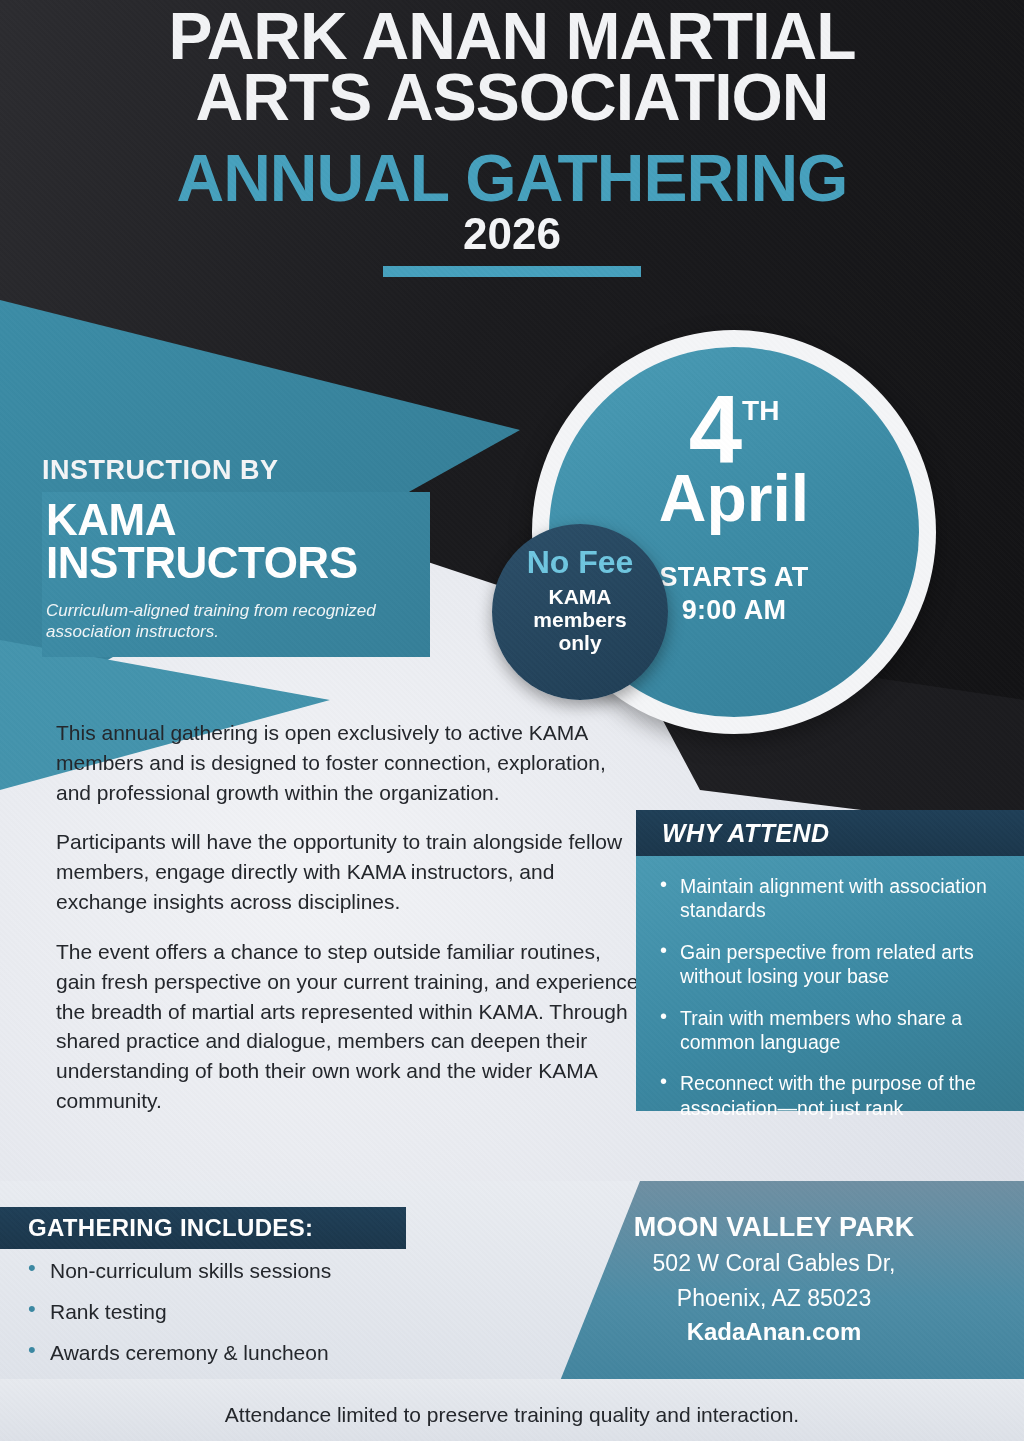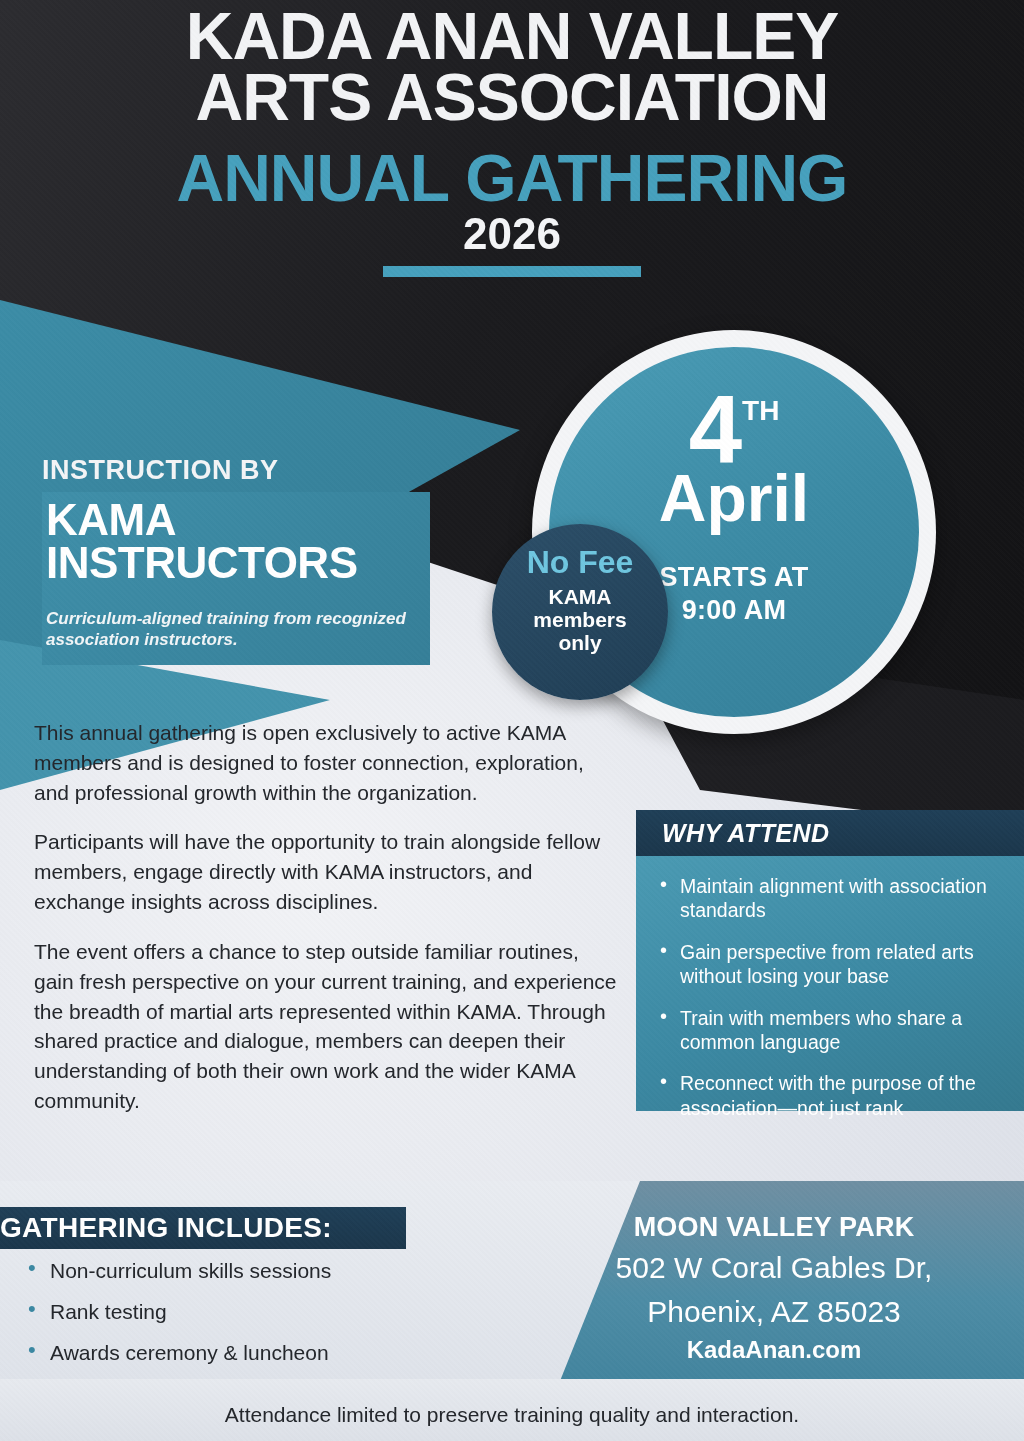--- a/index.html
+++ b/index.html
@@ -91,21 +91,21 @@
   }
   .instr-box {
     margin-top: 6px; background: linear-gradient(135deg,#3f8fa9 0%, #357f98 100%);
     padding: 6px 14px 14px 4px; width: 388px;
   }
   .instr-main {
     font-size: 44px; font-weight: 800; color: #ffffff; line-height: 0.98;
     letter-spacing: -0.5px;
   }
   .instr-sub {
-    margin-top: 24px; font-size: 17px; font-style: italic; font-weight: 700;
+    margin-top: 16px; font-size: 17px; font-style: italic; font-weight: 400;
     color: #f1f5f7; line-height: 1.25;
   }
 
   
   .circle-outer {
     position: absolute; left: 532px; top: 330px; width: 404px; height: 404px;
     border-radius: 50%; background: #f4f5f7;
     box-shadow: 0 8px 22px rgba(0,0,0,0.35);
     z-index: 6;
   }
@@ -140,21 +140,21 @@
   }
   .badge-top {
     font-size: 32px; font-weight: 800; color: #6fc6e0; margin-top: 22px; line-height: 1;
   }
   .badge-rest {
     font-size: 21px; font-weight: 800; line-height: 1.1; margin-top: 7px;
   }
 
   
   .body-text {
-    position: absolute; left: 34px; top: 718px; width: 590px; z-index: 6;
+    position: absolute; left: 56px; top: 718px; width: 590px; z-index: 6;
   }
   .body-text p {
     font-size: 21px; line-height: 1.42; color: #23262b; margin-bottom: 20px;
   }
 
   
   .why-head {
     position: absolute; left: 636px; top: 810px; width: 388px; height: 46px;
     background: linear-gradient(180deg,#1f3f57 0%, #1b364b 100%);
     color: #fff; font-size: 25px; font-weight: 800; letter-spacing: 0.4px;
@@ -171,41 +171,41 @@
     margin-bottom: 17px; padding-left: 20px;
   }
   .why-body li::before {
     content: "•"; position: absolute; left: 0; top: -2px; font-size: 20px;
   }
 
   
   .includes-head {
     position: absolute; left: 0; top: 1207px; width: 406px; height: 42px;
     background: linear-gradient(180deg,#1f3f57 0%, #1b364b 100%);
-    color: #fff; font-size: 28px; font-weight: 800; letter-spacing: 0.3px;
-    display: flex; align-items: center; z-index: 8;
+    color: #fff; font-size: 24px; font-weight: 800; letter-spacing: 0.3px;
+    display: flex; align-items: center; padding-left: 28px; z-index: 8;
   }
   .includes-list {
     position: absolute; left: 28px; top: 1258px; width: 480px; z-index: 8;
   }
   .includes-list li {
     list-style: none; position: relative; padding-left: 22px;
     font-size: 21px; color: #23262b; margin-bottom: 16px; line-height: 1.2;
   }
   .includes-list li::before {
     content: "•"; position: absolute; left: 0; top: -3px; color: #3b88a2; font-size: 22px;
   }
 
   
   .venue {
     position: absolute; right: 40px; top: 1212px; width: 420px;
     text-align: center; z-index: 8; color: #ffffff;
   }
   .venue-name { font-size: 27px; font-weight: 800; letter-spacing: 0.2px; }
-  .venue-addr { font-size: 30px; line-height: 1.28; margin-top: 6px; }
+  .venue-addr { font-size: 23px; line-height: 1.28; margin-top: 6px; }
   .venue-web { font-size: 24px; font-weight: 800; margin-top: 4px; }
 
   
   .footer {
     position: absolute; left: 0; bottom: 14px; width: 1024px; text-align: center;
     font-size: 21px; color: #23262b; z-index: 9;
   }
 
   
   .texture {
@@ -225,21 +225,21 @@
     <div class="bg-paper"></div>
   </div>
   <div class="teal-wedge"></div>
   <div class="teal-wedge2"></div>
   <div class="dark-right"></div>
   <div class="bottom-teal"></div>
   <div class="bottom-left-panel"></div>
   <div class="bottom-strip"></div>
 
   <div class="header">
-    <div class="title-line">KADA ANAN VALLEY</div>
+    <div class="title-line">PARK ANAN MARTIAL</div>
     <div class="title-line">ARTS ASSOCIATION</div>
     <div class="title-accent">ANNUAL GATHERING</div>
     <div class="title-year">2026</div>
     <div class="year-underline"></div>
   </div>
 
   <div class="instruction-wrap">
     <div class="instr-by">INSTRUCTION BY</div>
     <div class="instr-box">
       <div class="instr-main">KAMA</div>

